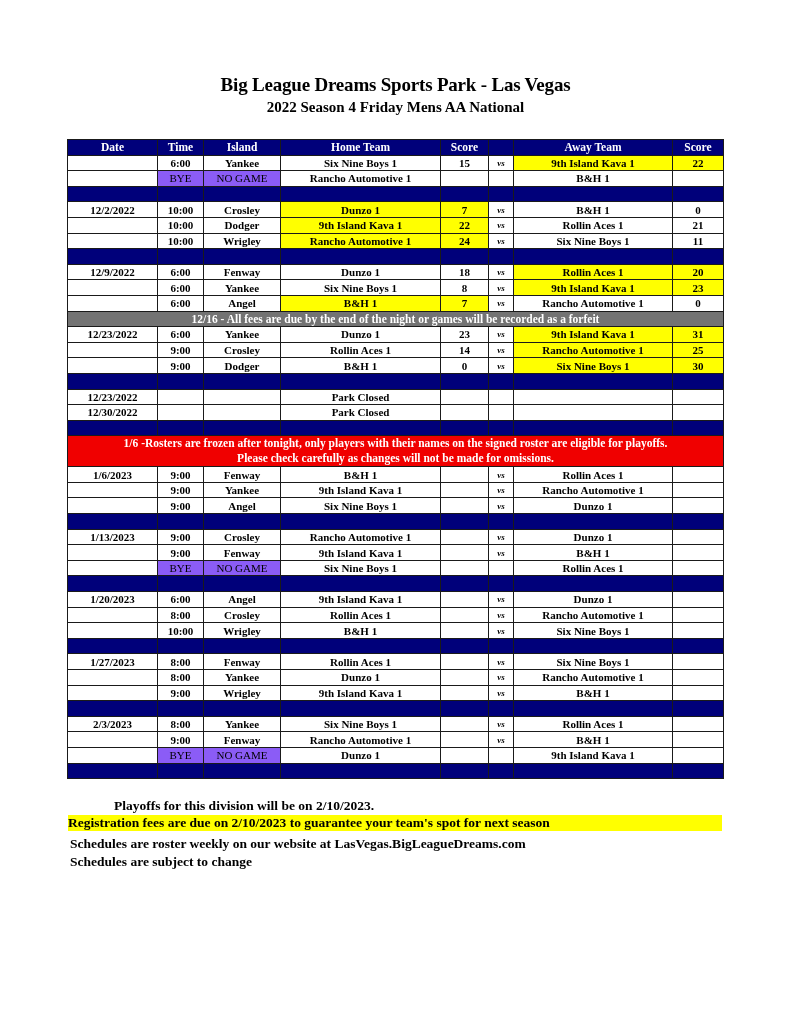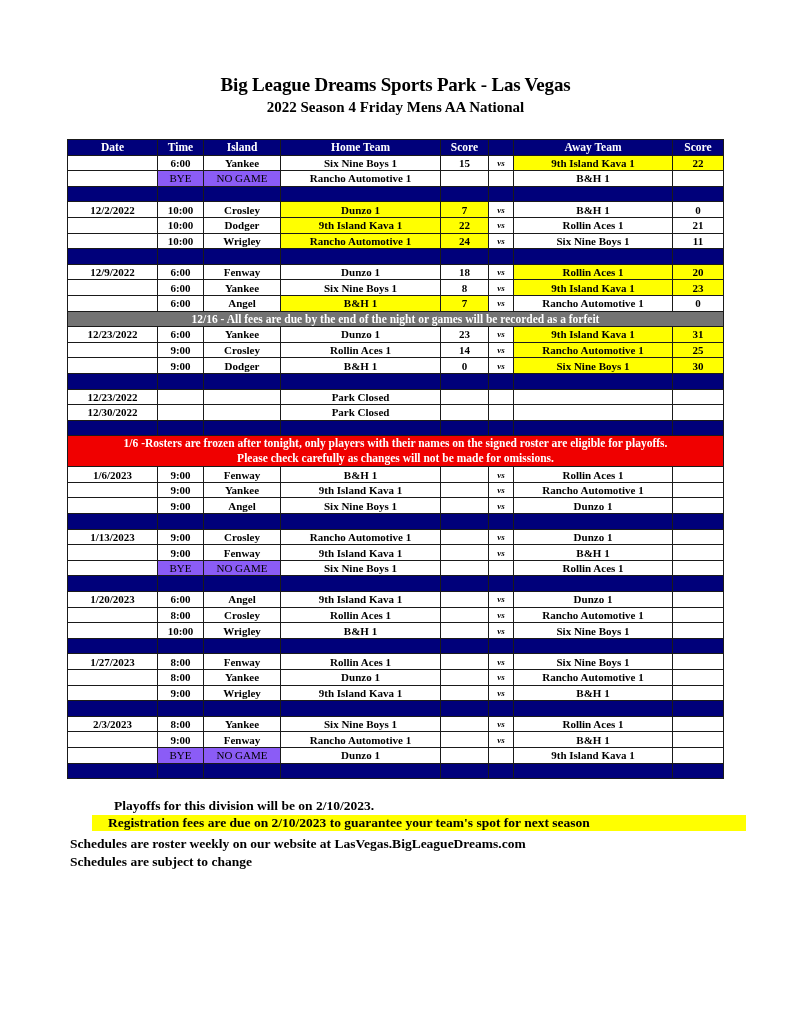--- a/index.html
+++ b/index.html
@@ -12,21 +12,21 @@
   table.sched td, table.sched th { border:1px solid #1a1a1a; height:14.6px; padding:0; text-align:center; white-space:nowrap; overflow:hidden; line-height:14px; }
   table.sched th { background:#00007a; color:#fff; font-size:11.5px; }
   tr.spacer td { background:#00007a; height:14.6px; }
   tr.banner td { background:#737373; color:#fff; font-size:11.5px; }
   tr.alert td { background:#f00000; color:#fff; font-size:11.5px; line-height:15px; height:30px;margin-left:40px; }
   td.hl { background:#ffff00; }
   td.vs { font-style:italic; font-size:9px; }
   td.bye { background:#8b5cf6; font-weight:normal; }
   .footer { position:absolute; left:70px; font-weight:bold; font-size:13.5px; }
   .f1 { top:798px;margin-left:44px; }
-  .f2 { top:815px; left:68px; width:654px; background:#ffff00; padding-left:16px; box-sizing:border-box;margin-left:24px; }
+  .f2 { top:815px; left:68px; width:654px; background:#ffff00; padding-left:0; box-sizing:border-box; }
   .f3 { top:836px; }
   .f4 { top:854px; }
 </style>
 </head>
 <body>
 
 <div class="title t1">Big League Dreams Sports Park - Las Vegas</div>
 <div class="title t2">2022 Season 4 Friday Mens AA National</div>
 <div class="title t3">Home team sits on third base side.  *Denotes Doubleheader</div>
 

